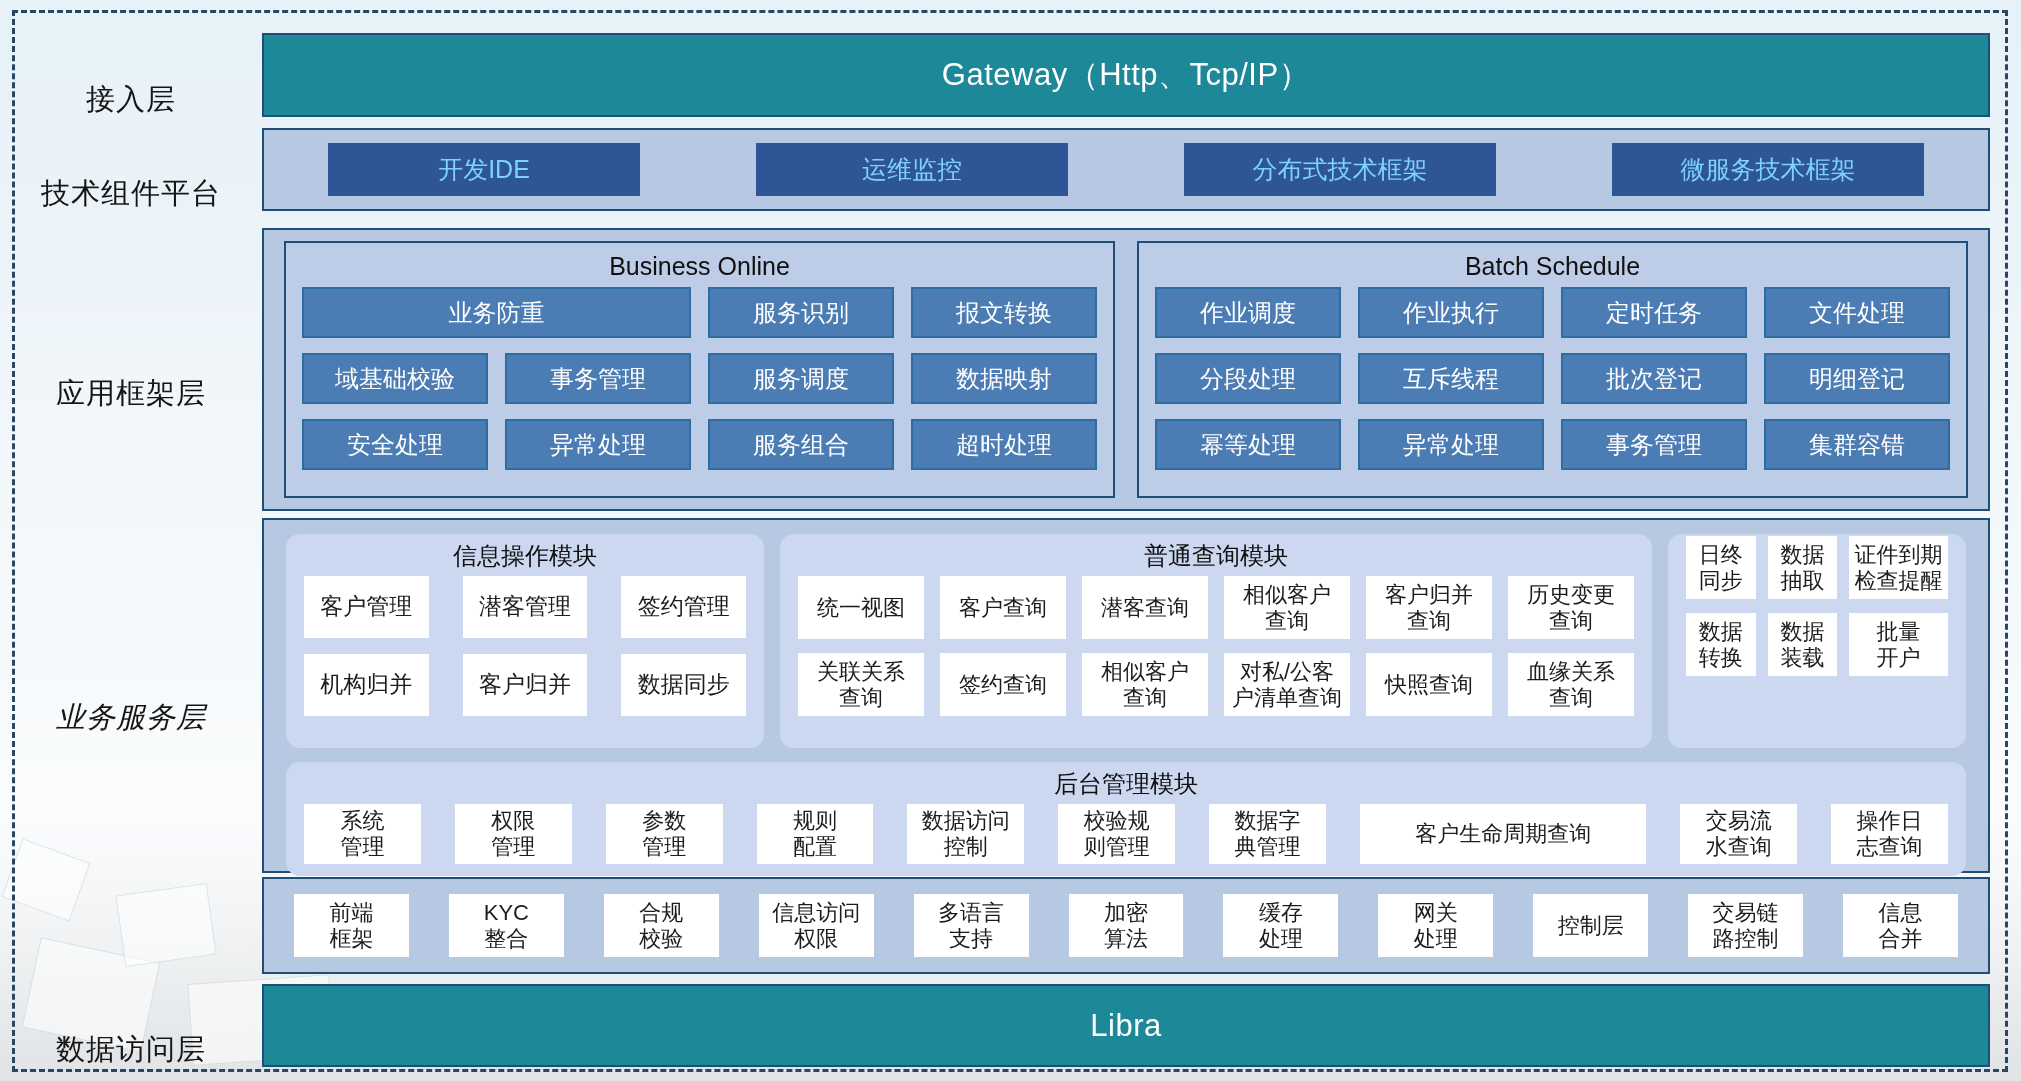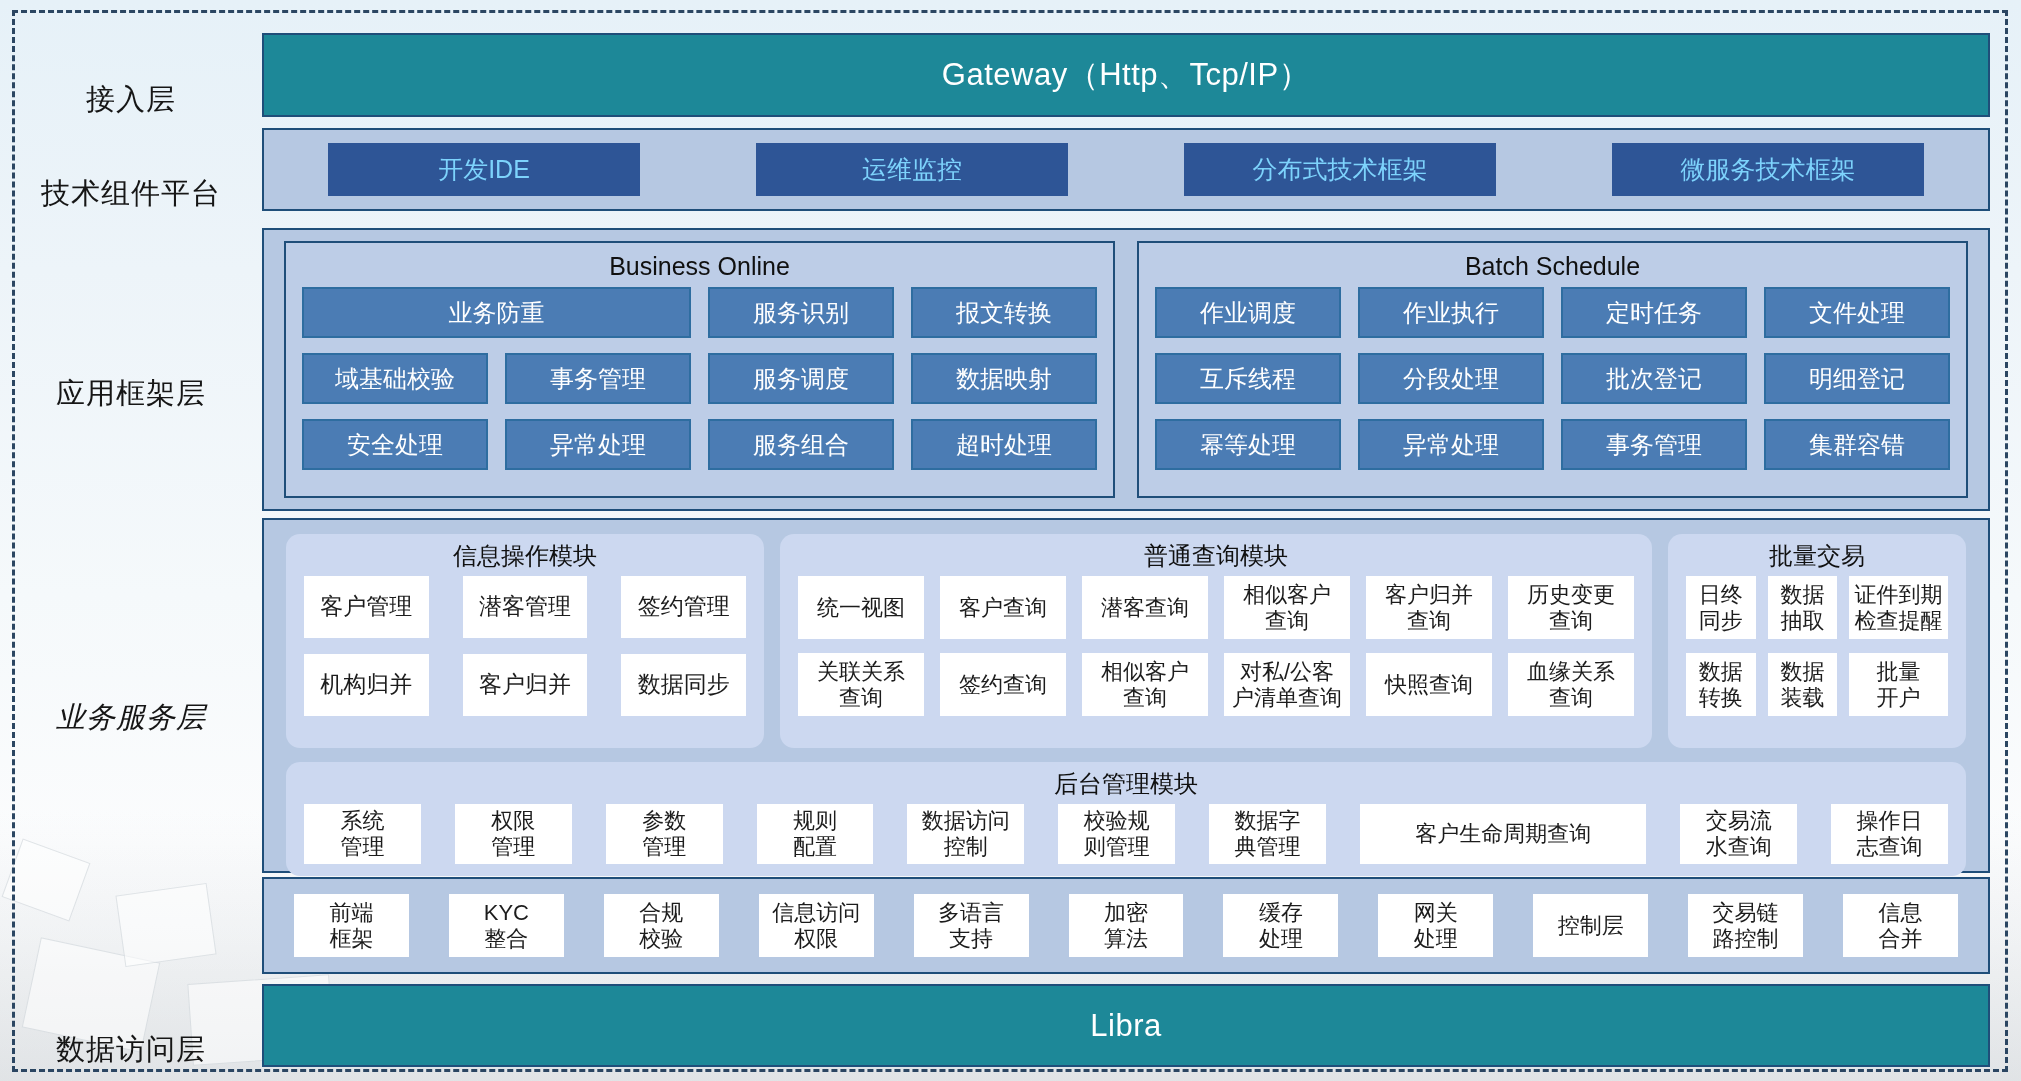--- a/index.html
+++ b/index.html
@@ -108,22 +108,22 @@
         <div class="fw-box">超时处理</div>
       </div>
     </div>
     <div class="subpanel">
       <div class="subpanel-title">Batch Schedule</div>
       <div class="fw-grid">
         <div class="fw-box">作业调度</div>
         <div class="fw-box">作业执行</div>
         <div class="fw-box">定时任务</div>
         <div class="fw-box">文件处理</div>
+        <div class="fw-box">分段处理</div>
         <div class="fw-box">互斥线程</div>
-        <div class="fw-box">分段处理</div>
         <div class="fw-box">批次登记</div>
         <div class="fw-box">明细登记</div>
         <div class="fw-box">幂等处理</div>
         <div class="fw-box">异常处理</div>
         <div class="fw-box">事务管理</div>
         <div class="fw-box">集群容错</div>
       </div>
     </div>
   </div>
 
@@ -158,21 +158,20 @@
           <div class="white-box">相似客户
 查询</div>
           <div class="white-box">对私/公客
 户清单查询</div>
           <div class="white-box">快照查询</div>
           <div class="white-box">血缘关系
 查询</div>
         </div>
       </div>
       <div class="round-panel batch-trade">
-        <div class="rp-title">批量交易</div>
         <div class="bt-grid">
           <div class="white-box">日终
 同步</div>
           <div class="white-box">数据
 抽取</div>
           <div class="white-box">证件到期
 检查提醒</div>
           <div class="white-box">数据
 转换</div>
           <div class="white-box">数据

